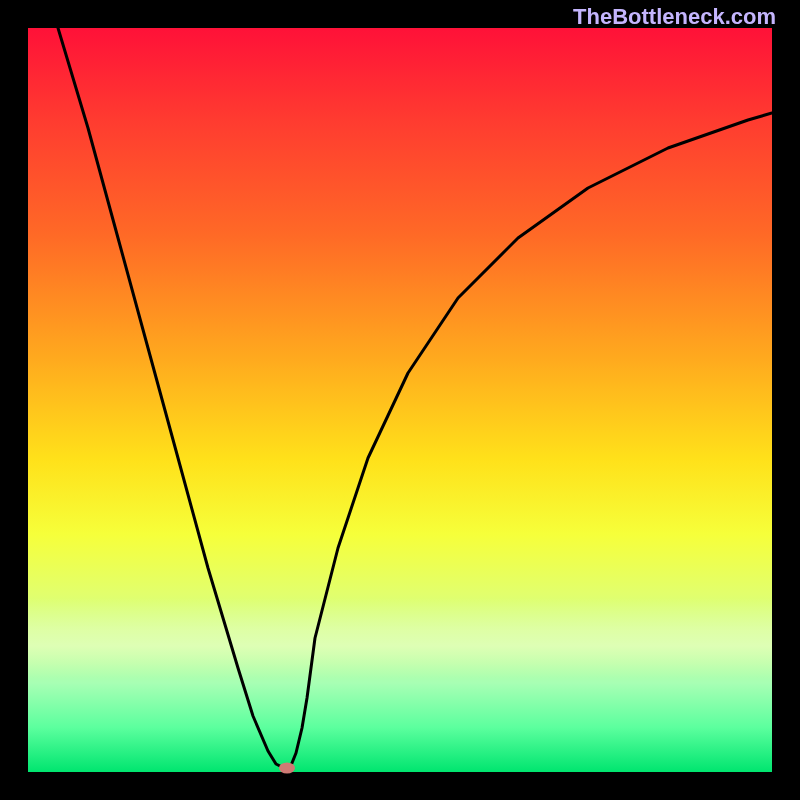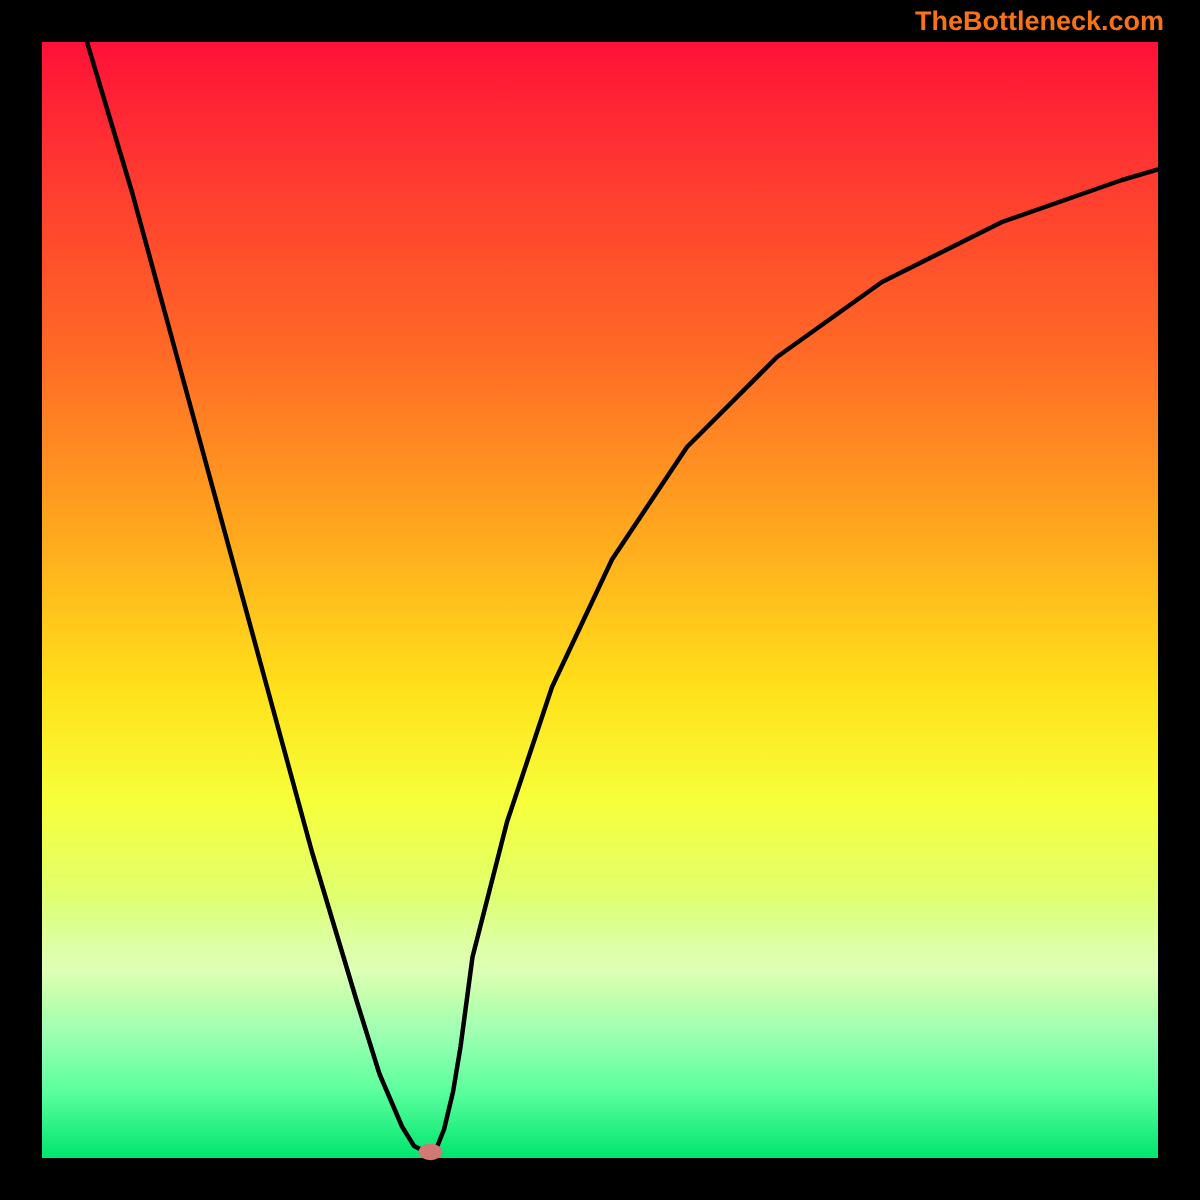--- a/index.html
+++ b/index.html
@@ -8,23 +8,23 @@
     position: relative;
     width: 800px;
     height: 800px;
     background: #000;
   }
   .watermark {
     position: absolute;
     top: 4px;
     right: 24px;
     font-family: Arial, Helvetica, sans-serif;
-    font-size: 18px;
+    font-size: 22px;
     font-weight: bold;
-    color: #f97316;
+    color: #c4b5fd;
     letter-spacing: 0px;
   }
   .plot-area {
     position: absolute;
     left: 28px;
     top: 28px;
     width: 744px;
     height: 744px;
   }
   .gradient {

